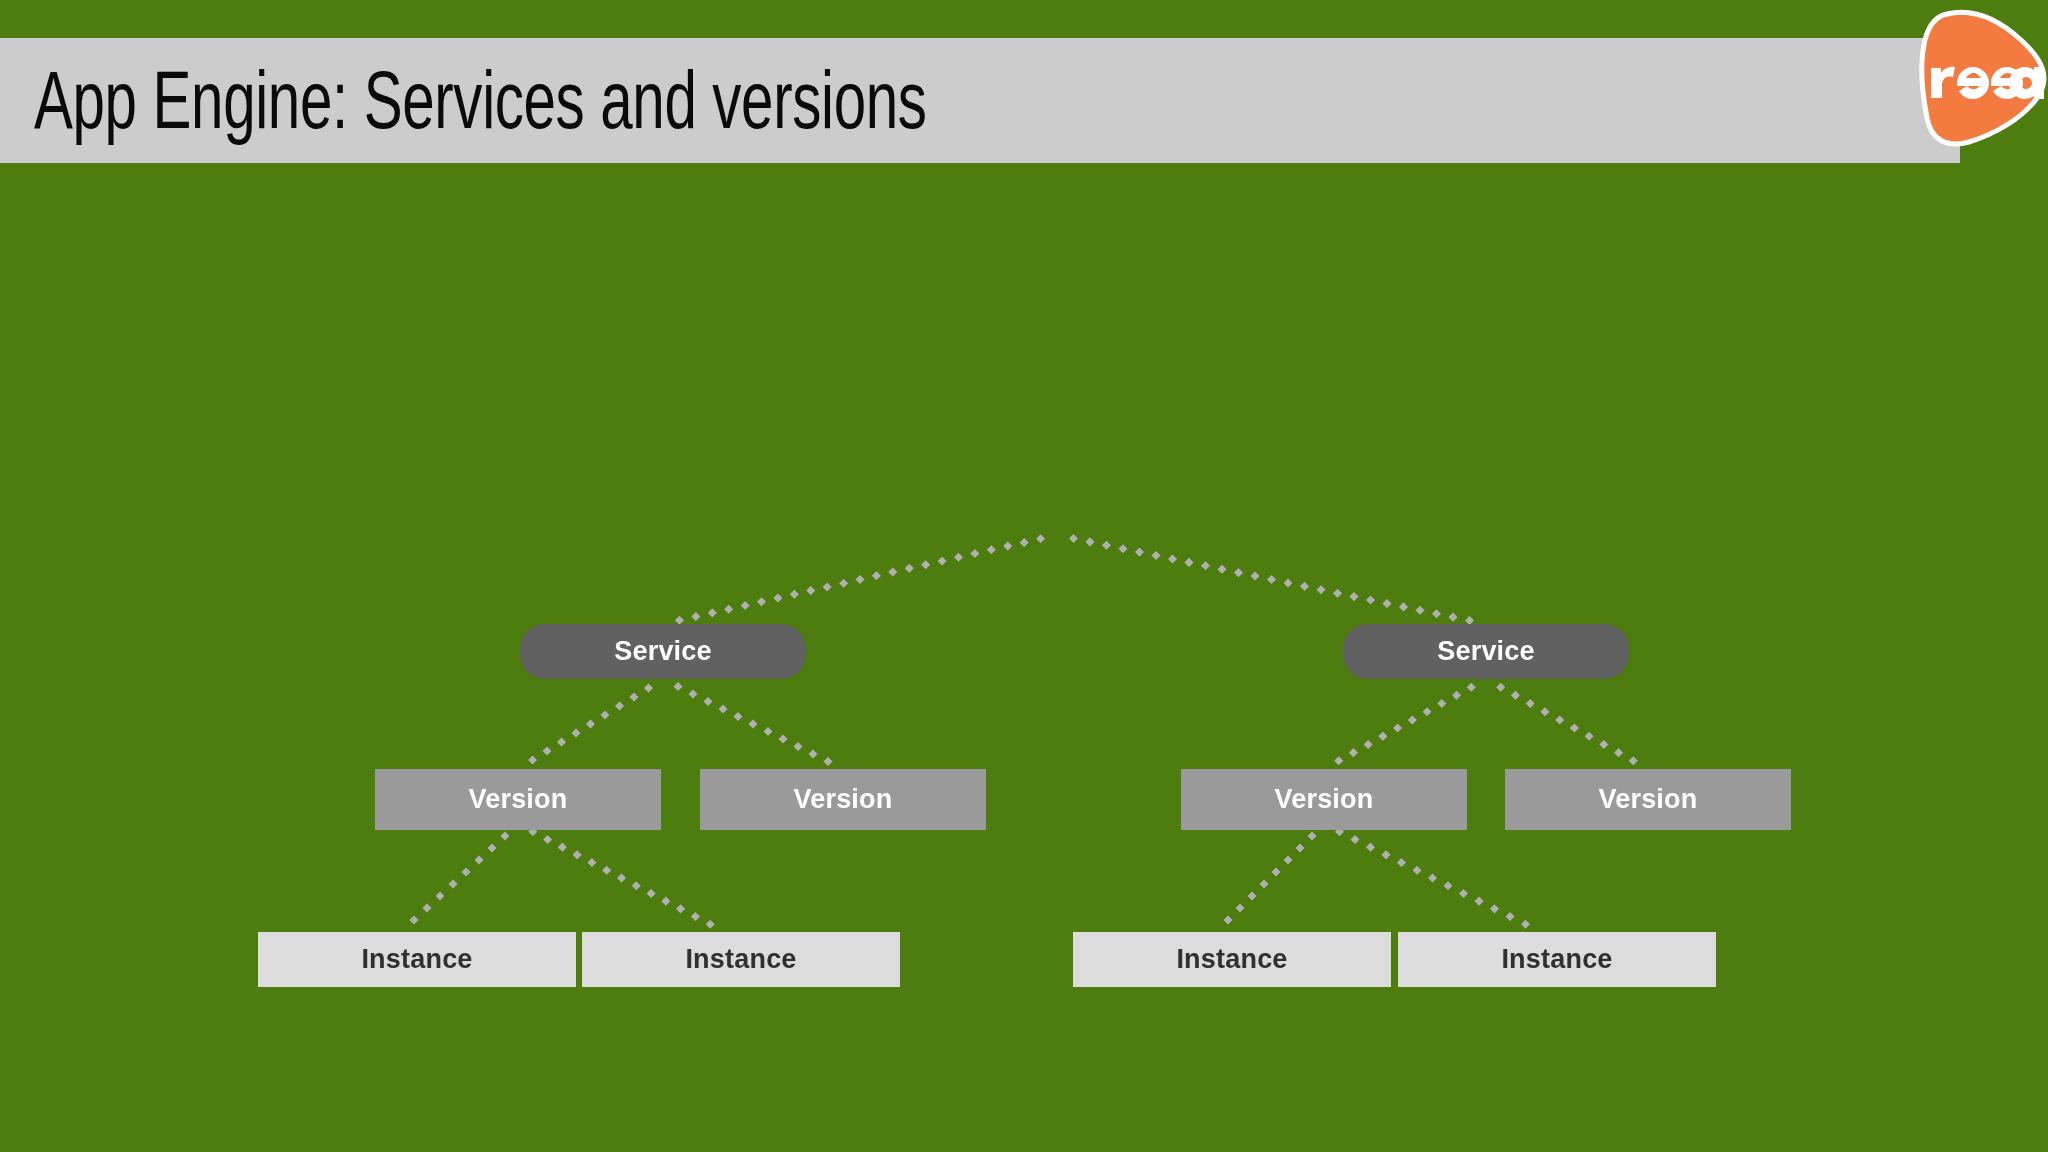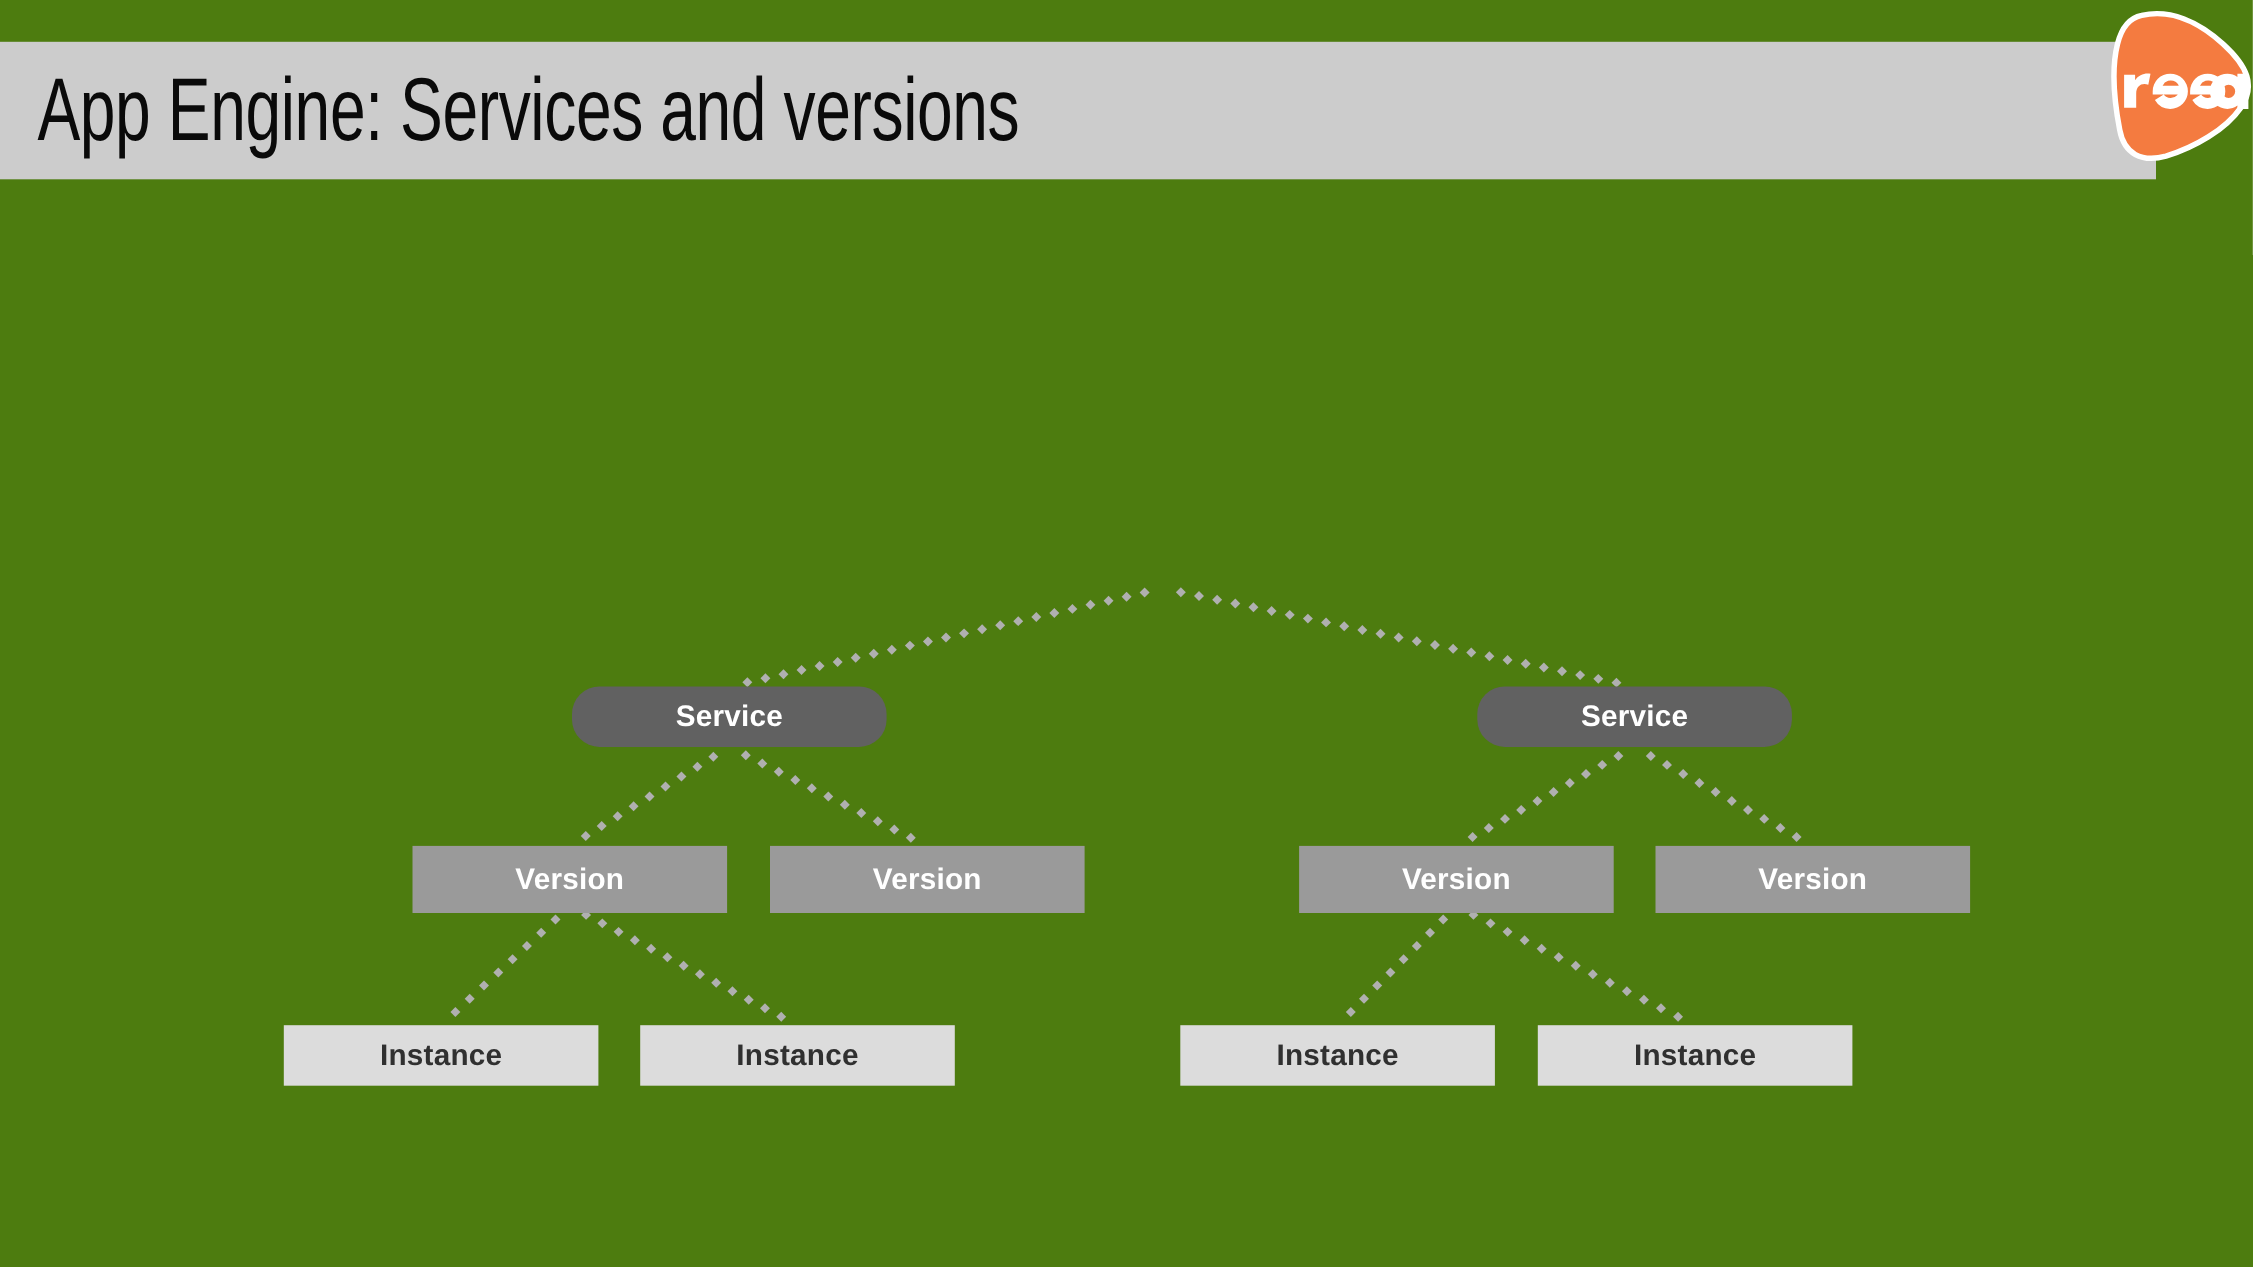--- a/index.html
+++ b/index.html
@@ -127,21 +127,21 @@
     text-align: center;
   }
   .box-version .node-label {
     color: #ffffff;
     font-size: 27px;
   }
 
   .box-instance {
     background: #dcdcdc;
     height: 55px;
-    width: 286px;
+    width: 318px;
   }
   .box-instance .node-label {
     color: #303030;
     font-size: 27px;
   }
 
   
   #footer {
     position: absolute;
     left: 0;

